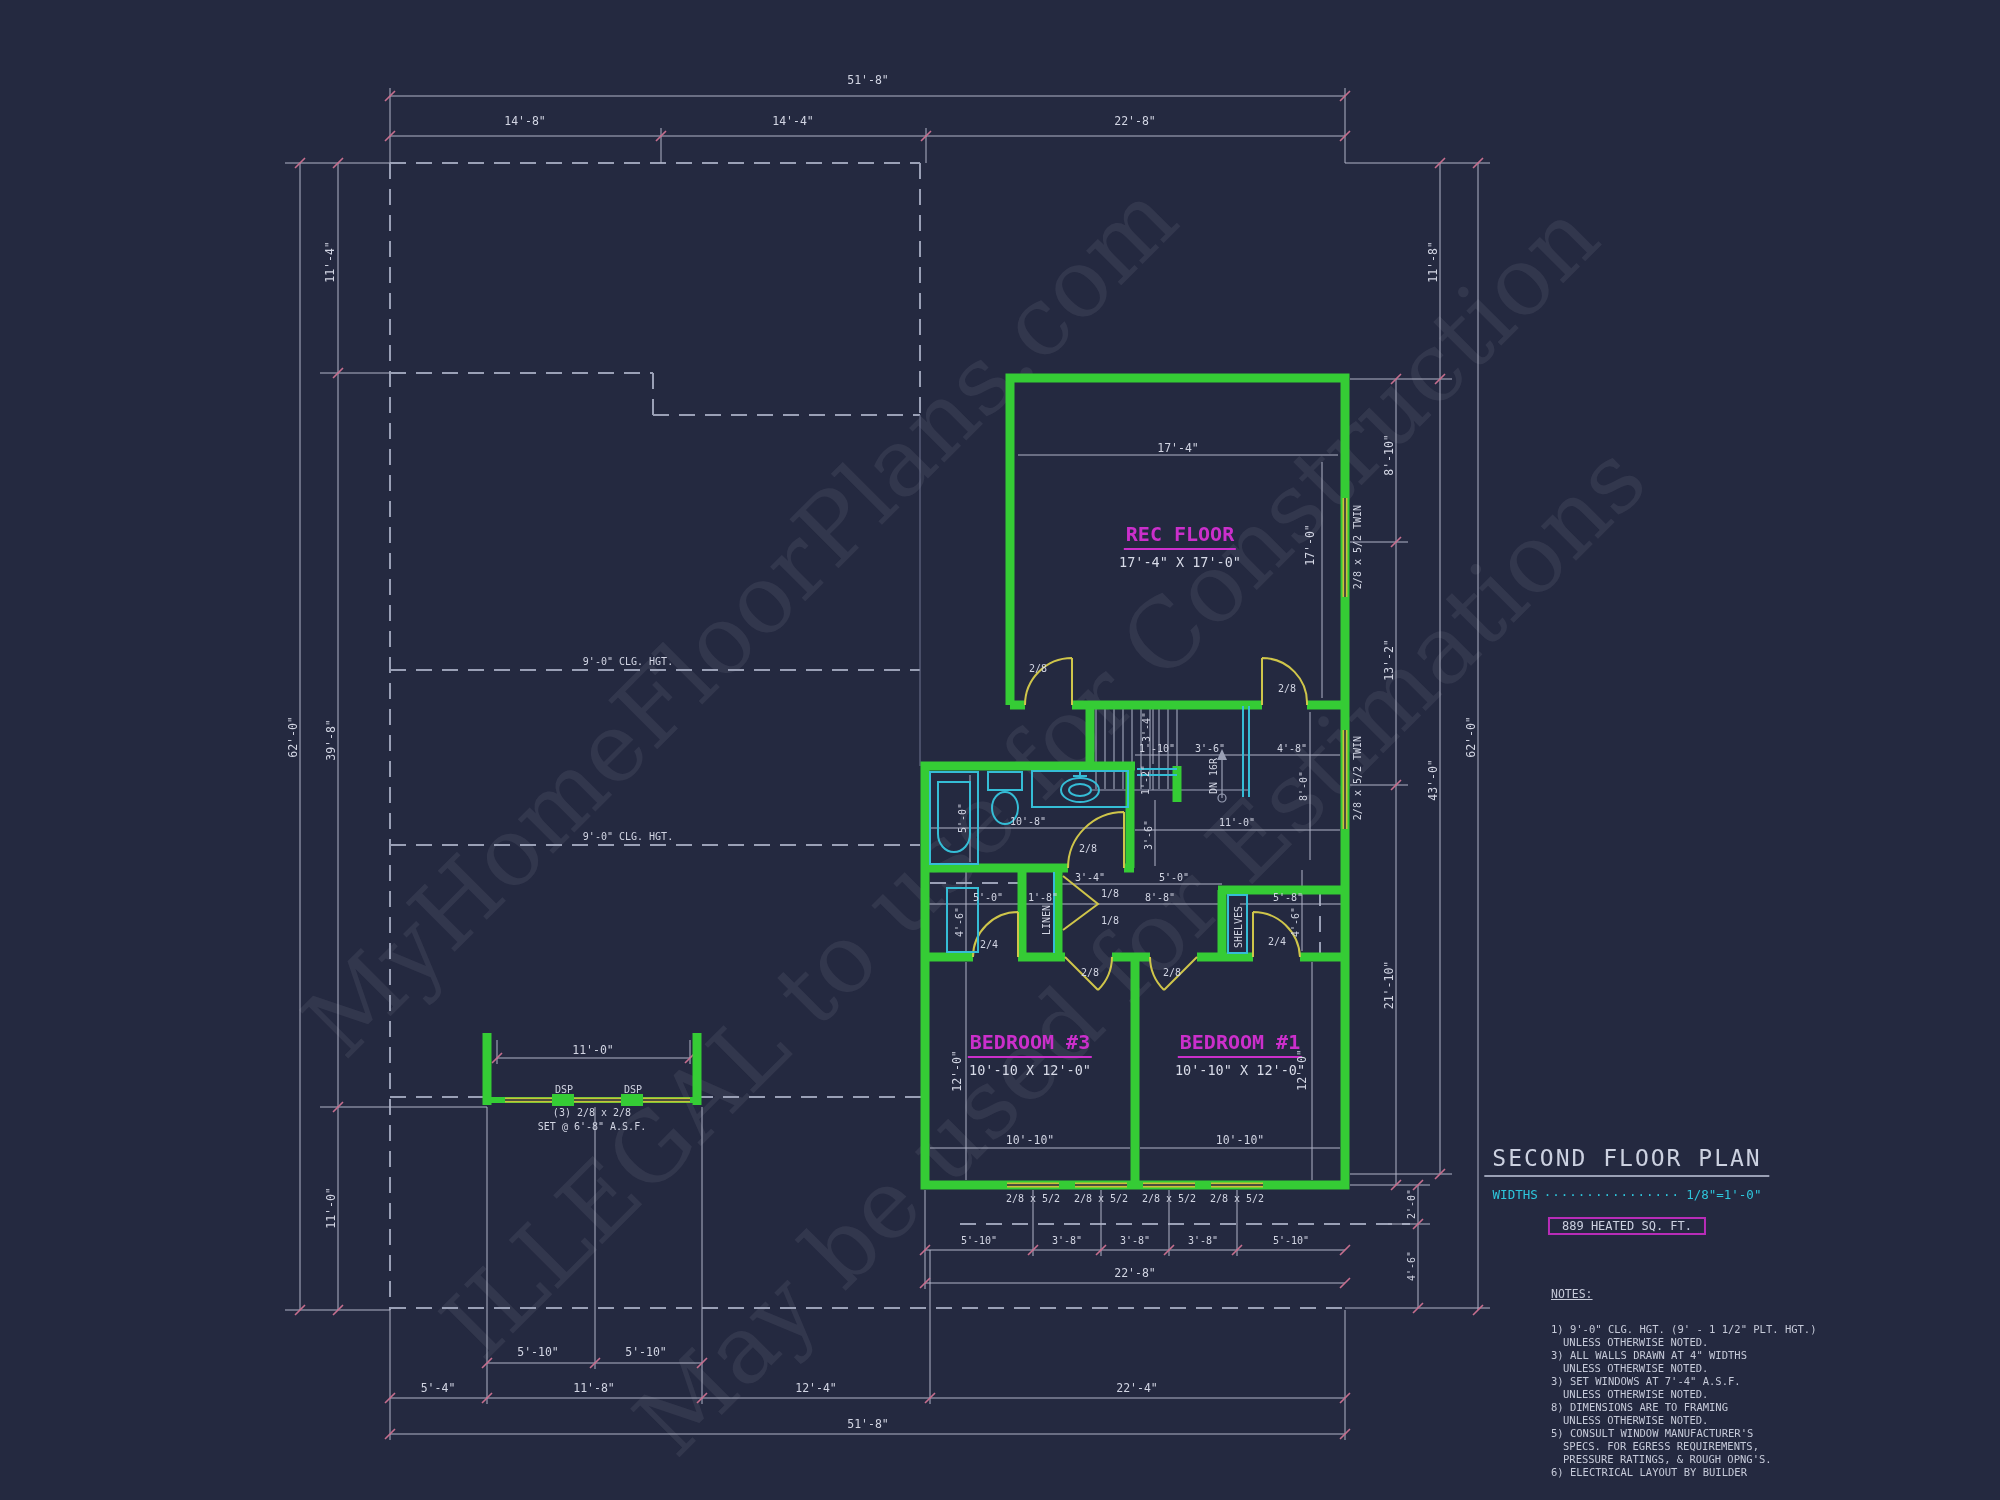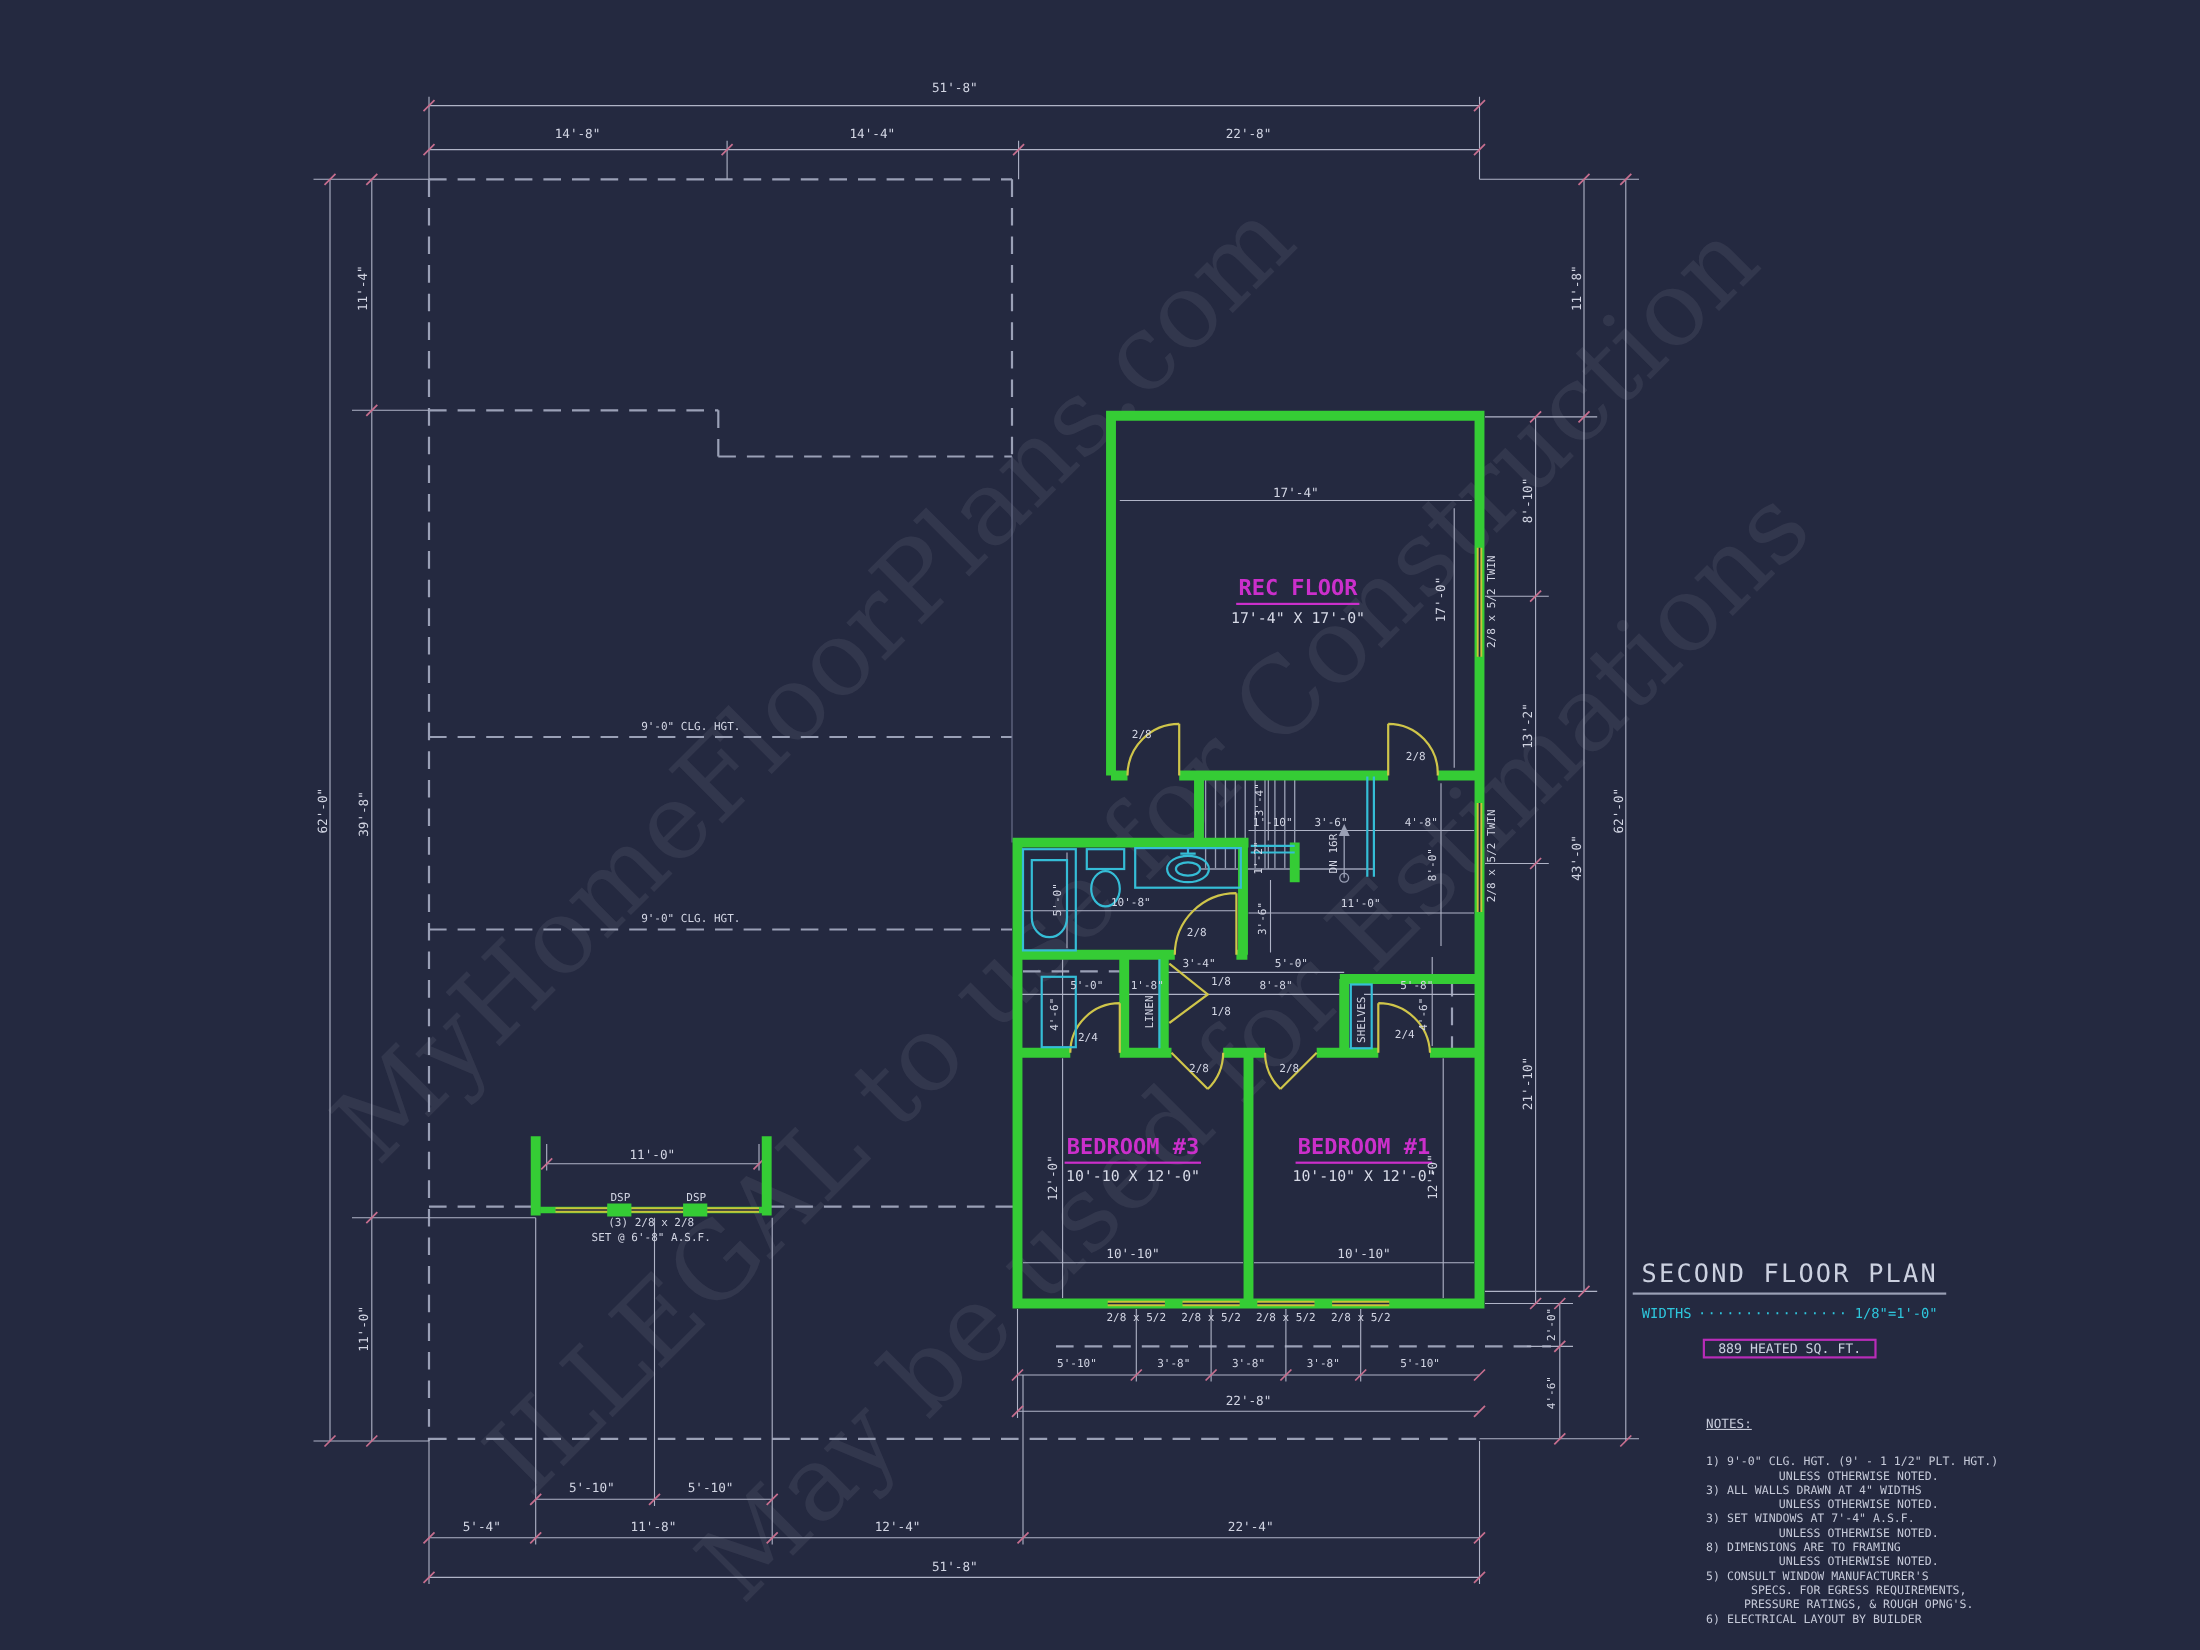--- a/index.html
+++ b/index.html
@@ -15,21 +15,21 @@
   .wm{position:absolute;font-family:"DejaVu Serif",serif;font-size:95px;color:rgba(203,208,224,0.085);
       white-space:nowrap;transform:translate(-50%,-50%) rotate(-45deg);}
   .plan-title{position:absolute;transform:translate(-50%,-50%);font-size:23px;letter-spacing:2px;
       color:#ccd1e0;border-bottom:2px solid #9aa0b5;padding:0 8px 4px;white-space:nowrap;}
   .scale-row{position:absolute;transform:translate(-50%,-50%);font-size:12.5px;color:#2ec6dc;white-space:nowrap;}
   .scale-row .dots{letter-spacing:1px;margin:0 6px;}
   .heated-box{position:absolute;transform:translate(-50%,-50%);border:2px solid #b82cb8;
       padding:0 12px;font-size:12px;color:#ccd1e0;white-space:nowrap;}
   .notes{position:absolute;font-size:10.5px;line-height:13px;color:#c6cad9;white-space:nowrap;}
   .notes-title{font-size:11.5px;text-decoration:underline;margin-bottom:22px;}
-  .note.ind{padding-left:12px;text-align:center;}
+  .note.ind{padding-left:12px;}
 </style>
 </head>
 <body>
 
 <div class="canvas">
 
   <div class="wm" style="left:740px;top:620px">MyHomeFloorPlans.com</div>
   <div class="wm" style="left:1020px;top:780px">ILLEGAL to use for Construction</div>
   <div class="wm" style="left:1140px;top:950px">May be used for Estimations</div>
 

